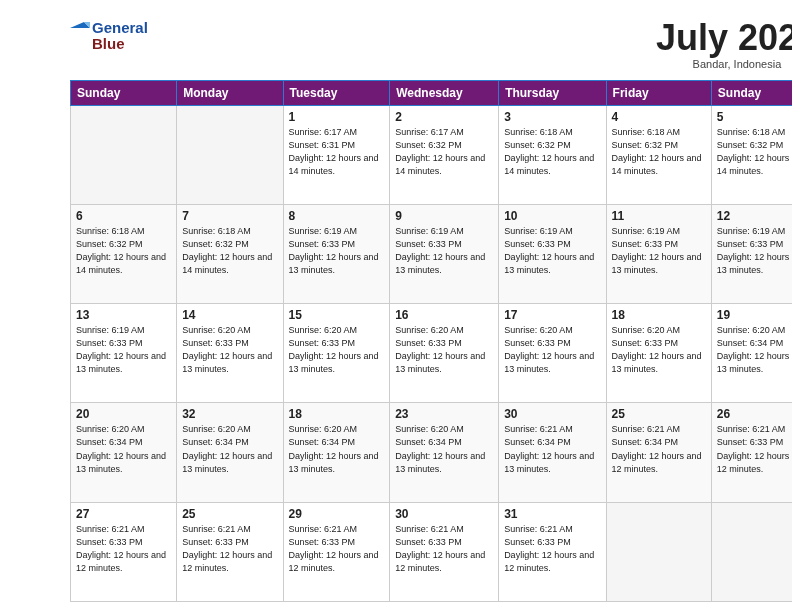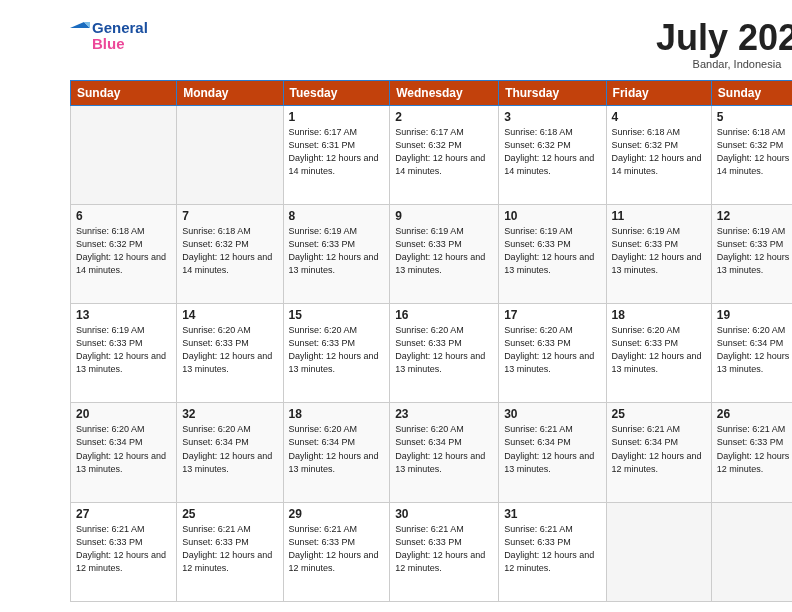--- a/index.html
+++ b/index.html
@@ -42,21 +42,21 @@
       font-size: 11px;
       color: #444;
     }
     .calendar {
       flex: 1;
       border-collapse: collapse;
       width: 100%;
       border: 1px solid #bbb;
     }
     .calendar th {
-      background: #c2410c;
+      background: #701a75;
       color: #fff;
       font-size: 12px;
       font-weight: bold;
       text-align: left;
       padding: 5px 6px;
       border: 1px solid #2a7bce;
     }
     .calendar td {
       vertical-align: top;
       border: 1px solid #ccc;
@@ -93,21 +93,21 @@
 <div class="page">
   <div class="header">
     <div class="logo">
     <div style="display:flex;align-items:center;gap:2px;">
       <svg width="20" height="36" viewBox="0 0 20 36">
         <polygon points="0,10 20,10 14,4" fill="#1a6bbf"></polygon>
         <polygon points="14,4 20,10 20,4" fill="#7bbde8"></polygon>
       </svg>
       <div style="line-height:1.1;">
         <div style="font-size:15px;font-weight:bold;color:#1a4fa0;">General</div>
-        <div style="font-size:15px;font-weight:bold;color:#ec4899;">Blue</div>
+        <div style="font-size:15px;font-weight:bold;color:#7f1d1d;">Blue</div>
       </div>
     </div>
   </div>
     <div class="title-block">
       <div class="title-month">July 2025</div>
       <div class="title-location">Bandar, Indonesia</div>
     </div>
   </div>
 
   <table class="calendar">

